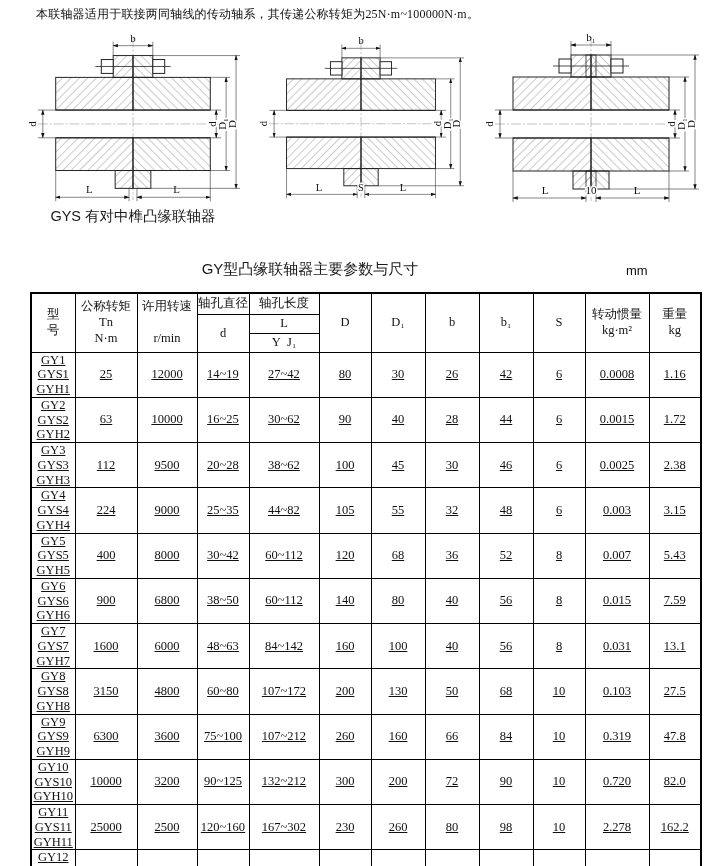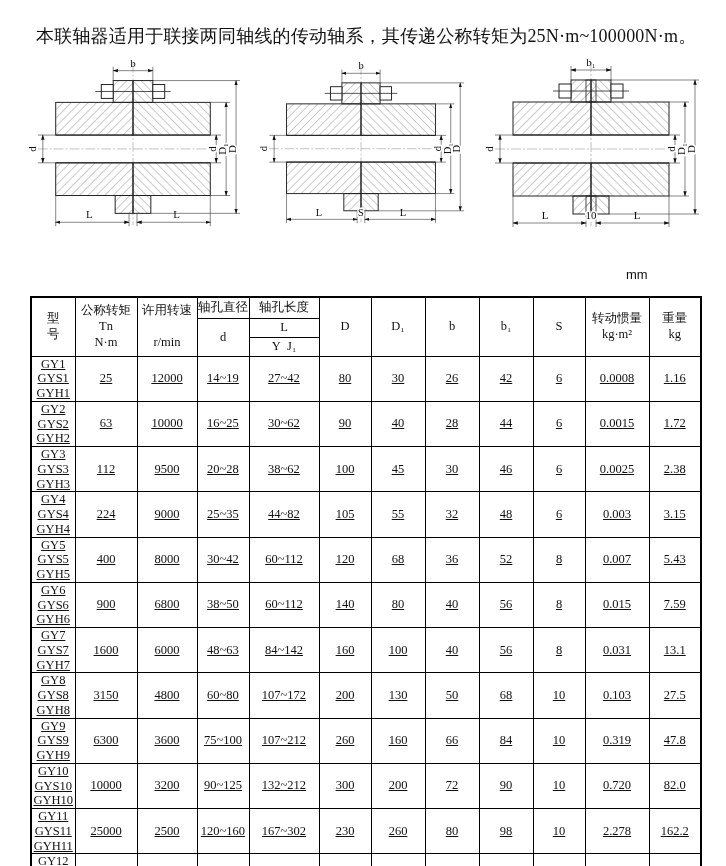--- a/index.html
+++ b/index.html
@@ -1,21 +1,21 @@
 <!DOCTYPE html>
 <html><head>
 <meta charset="utf-8">
 <style>
   html,body{margin:0;padding:0;}
   body{
     width:726px;height:866px;background:#ffffff;color:#111;
     font-family:"Liberation Serif","DejaVu Serif",serif;
     position:relative;overflow:hidden;
   }
-  .intro{padding:24px 20px 0 36px;font-size:18px;letter-spacing:0.2px;}
+  .intro{padding:6px 20px 0 36px;font-size:12px;letter-spacing:0.2px;}
   .diagrams{display:flex;justify-content:space-between;padding:0 24px;margin-top:8px;}
   .diagram{text-align:center;}
   .diagram svg{display:block;margin:0 auto;}
   .caption{font-family:"Liberation Sans","DejaVu Sans",sans-serif;font-size:14.5px;margin-top:2px;color:#1a1a1a;}
   .title-row{position:relative;margin-top:34px;height:22px;}
   .table-title{position:absolute;left:0;top:0;width:620px;text-align:center;
     font-family:"Liberation Sans","DejaVu Sans",sans-serif;font-size:15px;color:#1a1a1a;}
   .unit{position:absolute;left:585px;top:3px;font-family:"Liberation Sans","DejaVu Sans",sans-serif;font-size:13px;margin-left:41px;}
   table.spec{border-collapse:collapse;table-layout:fixed;width:670px;margin:10px 0 0 30px;
     border:2px solid #000;}
@@ -102,20 +102,21 @@
       <line x1="32" y1="140" x2="32" y2="171" stroke="#333" stroke-width="0.6"></line>
       <line x1="188" y1="140" x2="188" y2="171" stroke="#333" stroke-width="0.6"></line>
       <line x1="106" y1="158" x2="106" y2="171" stroke="#333" stroke-width="0.6"></line>
       <line x1="114" y1="158" x2="114" y2="171" stroke="#333" stroke-width="0.6"></line>
       <line x1="32" y1="167" x2="106" y2="167" stroke="#333" stroke-width="0.6" marker-start="url(#arr)" marker-end="url(#arr)"></line>
       <line x1="114" y1="167" x2="188" y2="167" stroke="#333" stroke-width="0.6" marker-start="url(#arr)" marker-end="url(#arr)"></line>
       <text class="dimtext" x="66" y="163" text-anchor="middle" font-size="12">L</text>
       <text class="dimtext" x="110" y="163" text-anchor="middle" paint-order="stroke" stroke="#fff" stroke-width="3" fill="#111"></text>
       <text class="dimtext" x="154" y="163" text-anchor="middle" font-size="12">L</text>
     </svg>
+    <div class="caption">GYS 有对中榫凸缘联轴器</div>
   </div>
 
   <div class="diagram">
     <svg class="coupling" width="210" height="174" viewBox="0 0 220 174">
       <line x1="14" y1="93" x2="206" y2="93" stroke="#999" stroke-width="0.6" stroke-dasharray="10 2 2 2"></line>
       <line x1="110" y1="6" x2="110" y2="170" stroke="#999" stroke-width="0.6" stroke-dasharray="10 2 2 2"></line>
       <rect x="32" y="46" width="78" height="33" fill="url(#hA)" stroke="#222" stroke-width="1"></rect>
       <rect x="32" y="107" width="78" height="33" fill="url(#hA)" stroke="#222" stroke-width="1"></rect>
       <rect x="110" y="46" width="78" height="33" fill="url(#hB)" stroke="#222" stroke-width="1"></rect>
       <rect x="110" y="107" width="78" height="33" fill="url(#hB)" stroke="#222" stroke-width="1"></rect>
@@ -207,20 +208,21 @@
       <line x1="32" y1="167" x2="105" y2="167" stroke="#333" stroke-width="0.6" marker-start="url(#arr)" marker-end="url(#arr)"></line>
       <line x1="115" y1="167" x2="188" y2="167" stroke="#333" stroke-width="0.6" marker-start="url(#arr)" marker-end="url(#arr)"></line>
       <text class="dimtext" x="64" y="163" text-anchor="middle" font-size="12">L</text>
       <text class="dimtext" x="110" y="163" text-anchor="middle" paint-order="stroke" stroke="#fff" stroke-width="3" fill="#111">10</text>
       <text class="dimtext" x="156" y="163" text-anchor="middle" font-size="12">L</text>
     </svg>
   </div>
 </div>
 
 <div class="title-row">
+  <div class="table-title">GY型凸缘联轴器主要参数与尺寸</div>
   <div class="unit">mm</div>
 </div>
 
 <table class="spec">
   <colgroup>
     <col style="width:44px">
       <col style="width:62px">
       <col style="width:60px">
     <col style="width:52px">
       <col style="width:70px">

